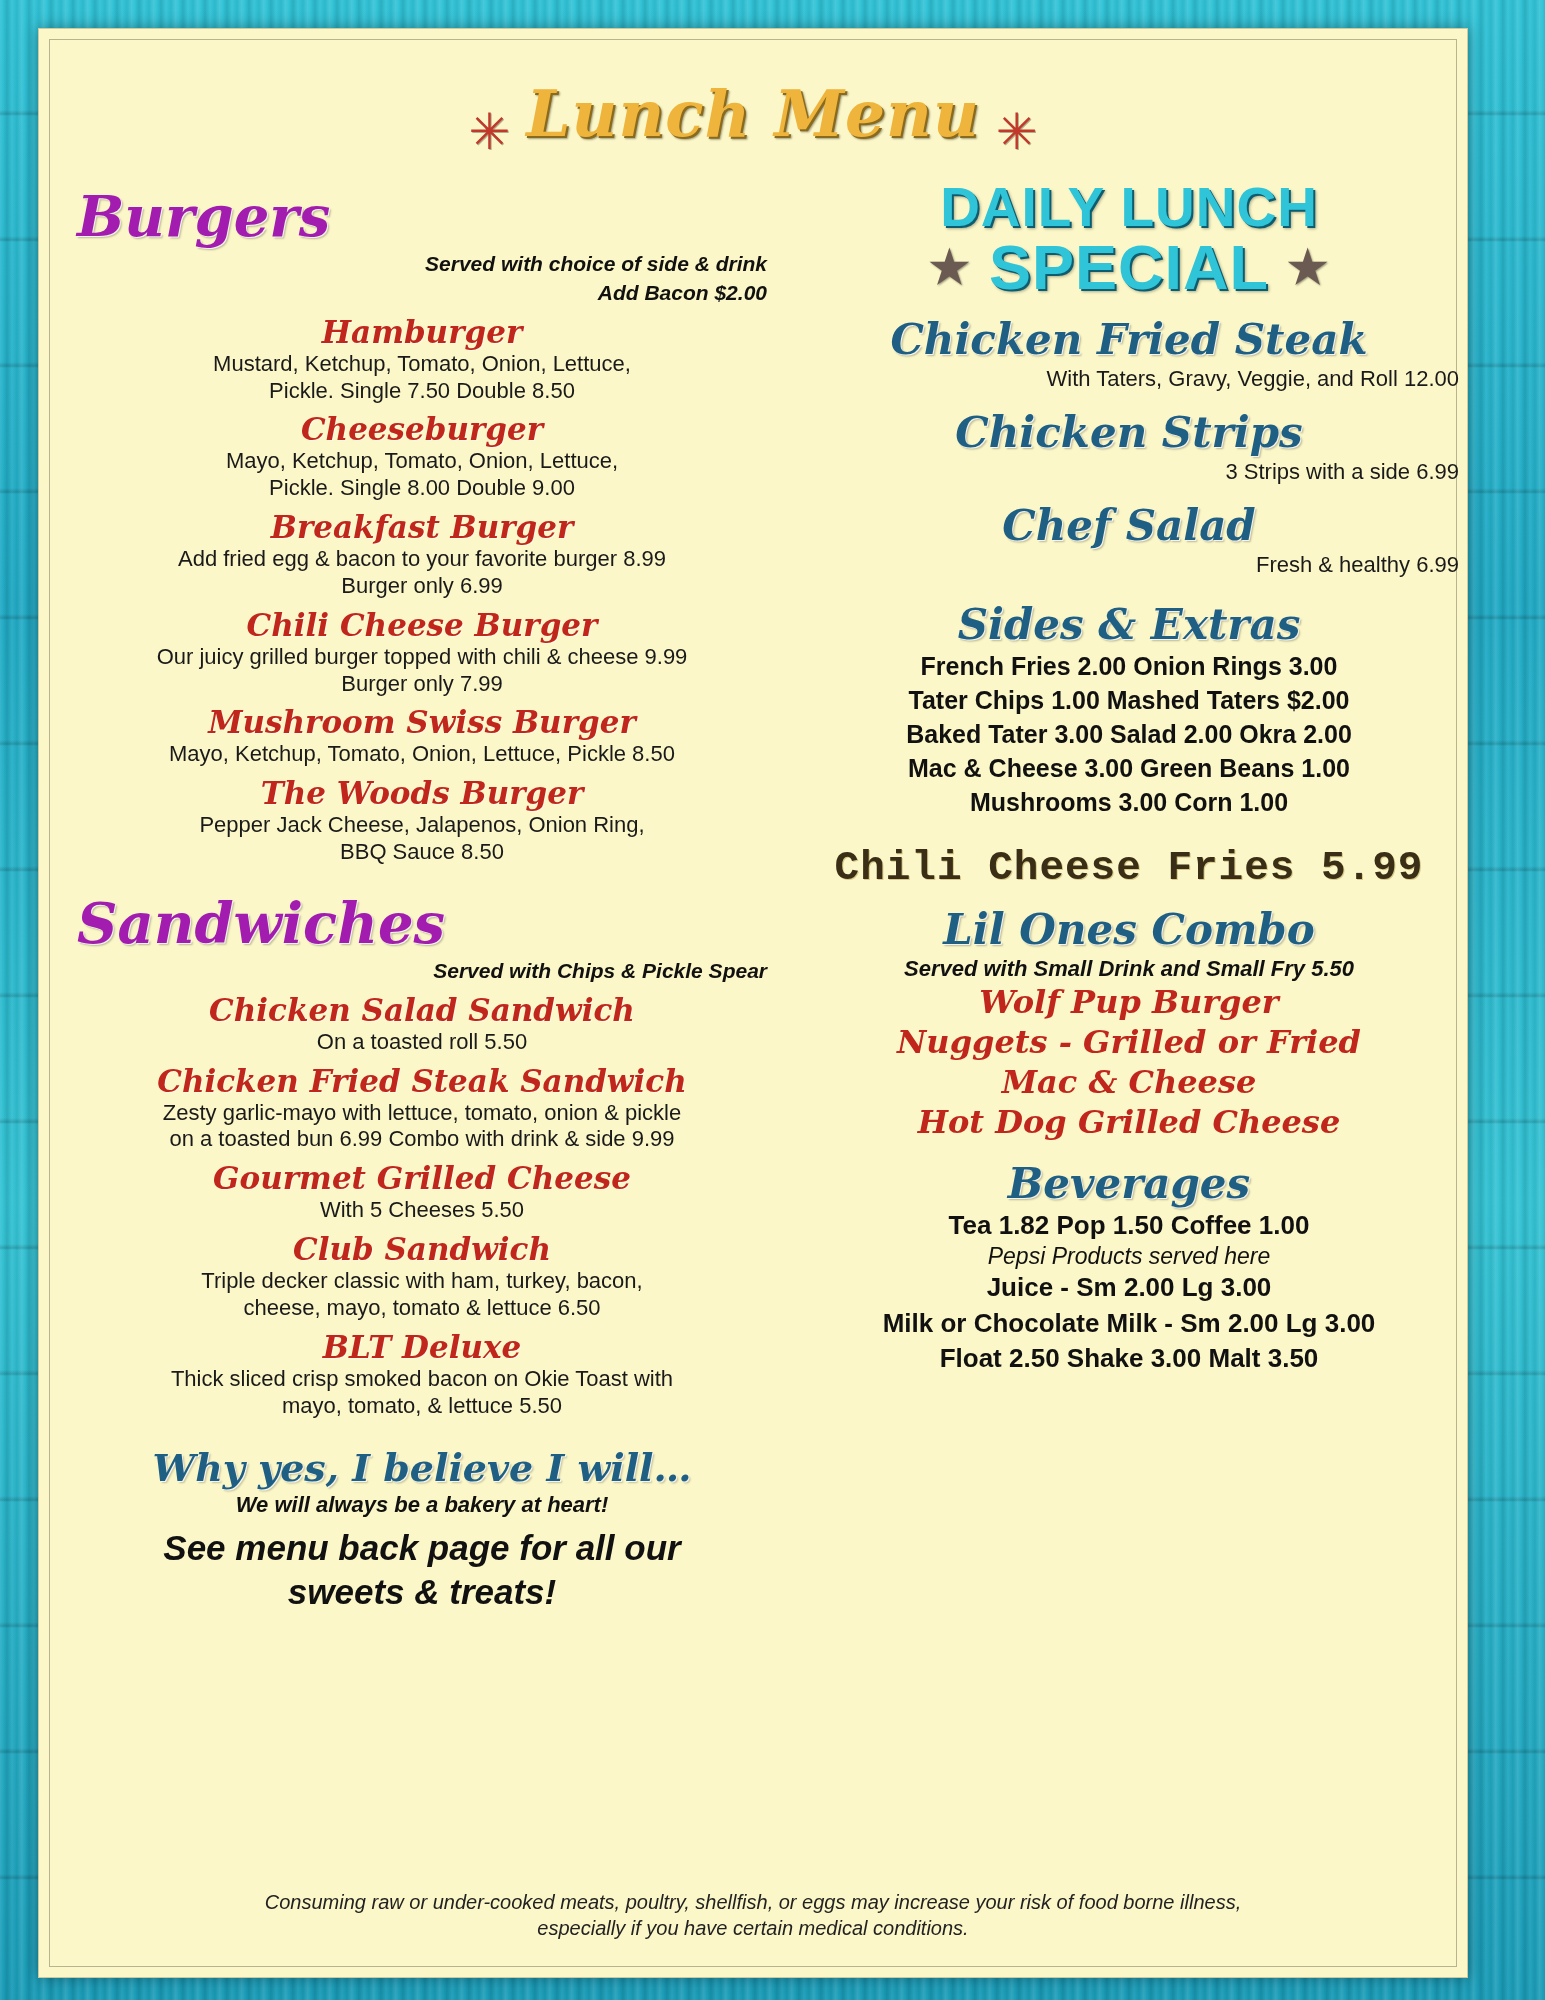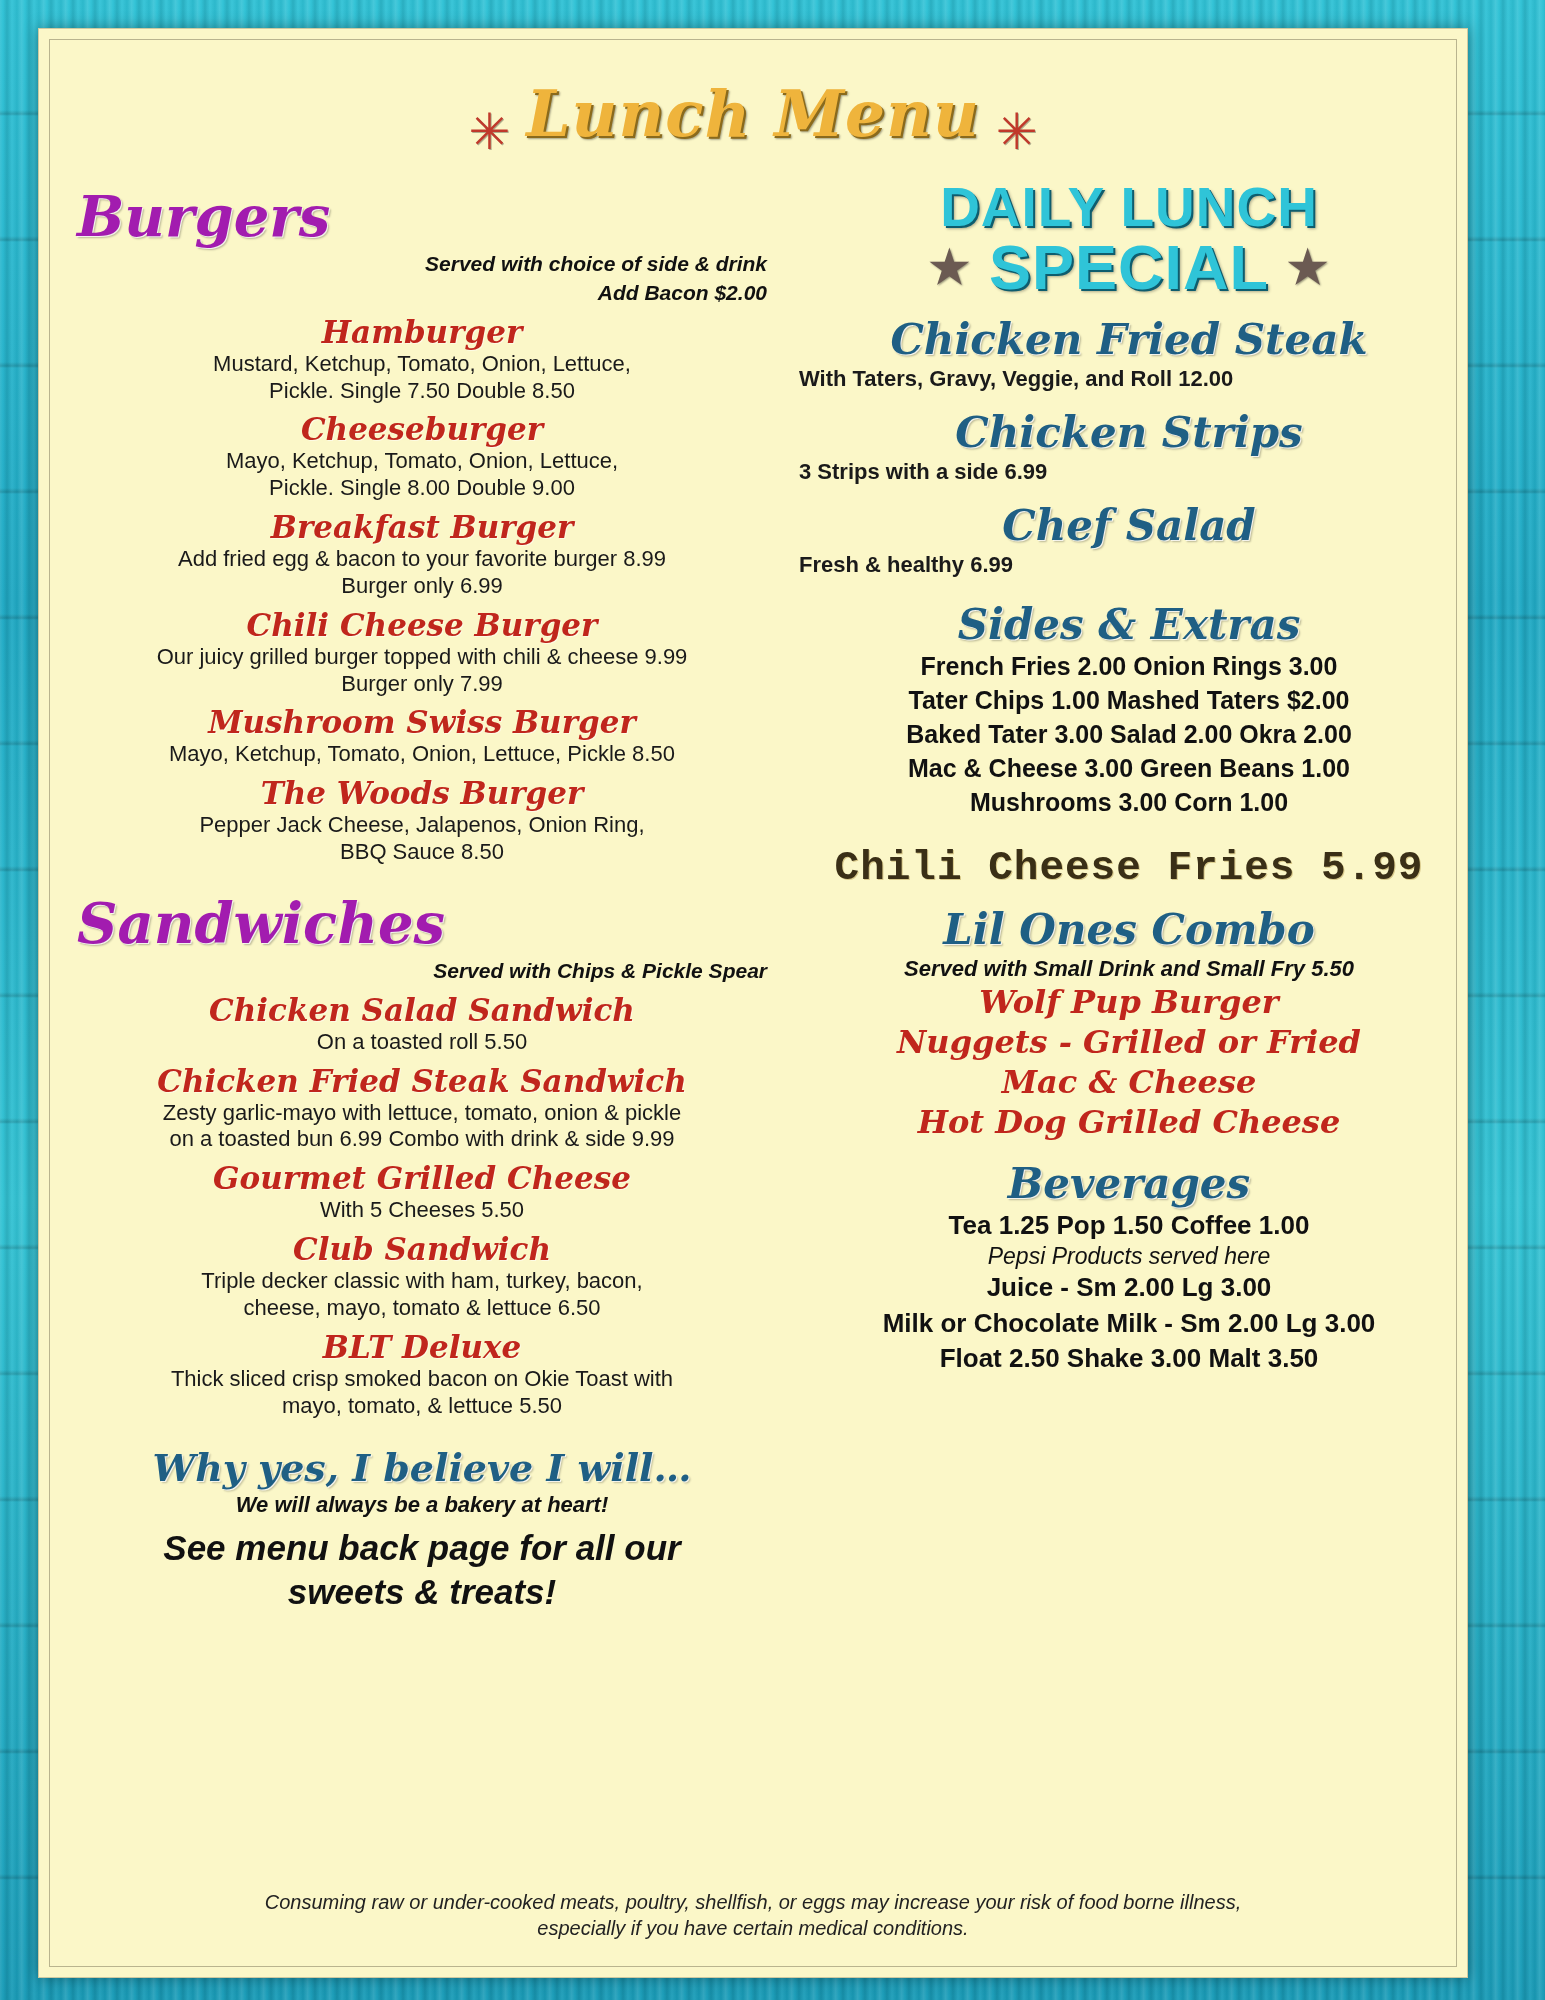--- a/index.html
+++ b/index.html
@@ -107,21 +107,21 @@
     text-shadow:1px 1px 2px rgba(0,0,0,.4);
   }
   .special-item{
     font-family:"DejaVu Serif", serif;
     font-style:italic;font-weight:bold;
     font-size:42px;color:#1f5f84;text-align:center;
     margin:16px 0 0;
     text-shadow:1px 1px 0 rgba(255,255,255,.8), 2px 2px 2px rgba(0,0,0,.25);
   }
   .special-desc{
-    text-align:left;font-size:22px;color:#1a1a1a;margin:2px 0 0;font-weight:bold;
+    text-align:right;font-size:22px;color:#1a1a1a;margin:2px 0 0;
   }
   .sides-line{
     text-align:center;font-weight:bold;font-size:25px;color:#111;
     line-height:1.36;margin:0;
   }
   .ccf{
     text-align:center;margin:26px 0 6px;
     font-family:Liberation Mono, monospace;
     font-weight:bold;font-size:41px;color:#3a2f16;
     letter-spacing:1px;
@@ -272,21 +272,21 @@
       <div class="ccf">Chili Cheese Fries 5.99</div>
 
       <div class="special-item" style="margin-top:14px">Lil Ones Combo</div>
       <div class="lil-note">Served with Small Drink and Small Fry 5.50</div>
       <div class="lil-item">Wolf Pup Burger</div>
       <div class="lil-item">Nuggets - Grilled or Fried</div>
       <div class="lil-item">Mac &amp; Cheese</div>
       <div class="lil-item">Hot Dog     Grilled Cheese</div>
 
       <div class="special-item" style="margin-top:18px">Beverages</div>
-      <div class="bev-line">Tea 1.25   Pop 1.50   Coffee 1.00</div>
+      <div class="bev-line">Tea 1.82   Pop 1.50   Coffee 1.00</div>
       <div class="bev-note">Pepsi Products served here</div>
       <div class="bev-line">Juice - Sm 2.00  Lg 3.00</div>
       <div class="bev-line">Milk or Chocolate Milk - Sm 2.00  Lg 3.00</div>
       <div class="bev-line">Float 2.50   Shake 3.00   Malt 3.50</div>
     </div>
   </div>
 
   <div class="disclaimer">
     <div>Consuming raw or under-cooked meats, poultry, shellfish, or eggs may increase your risk of food borne illness,</div>
     <div>especially if you have certain medical conditions.</div>

